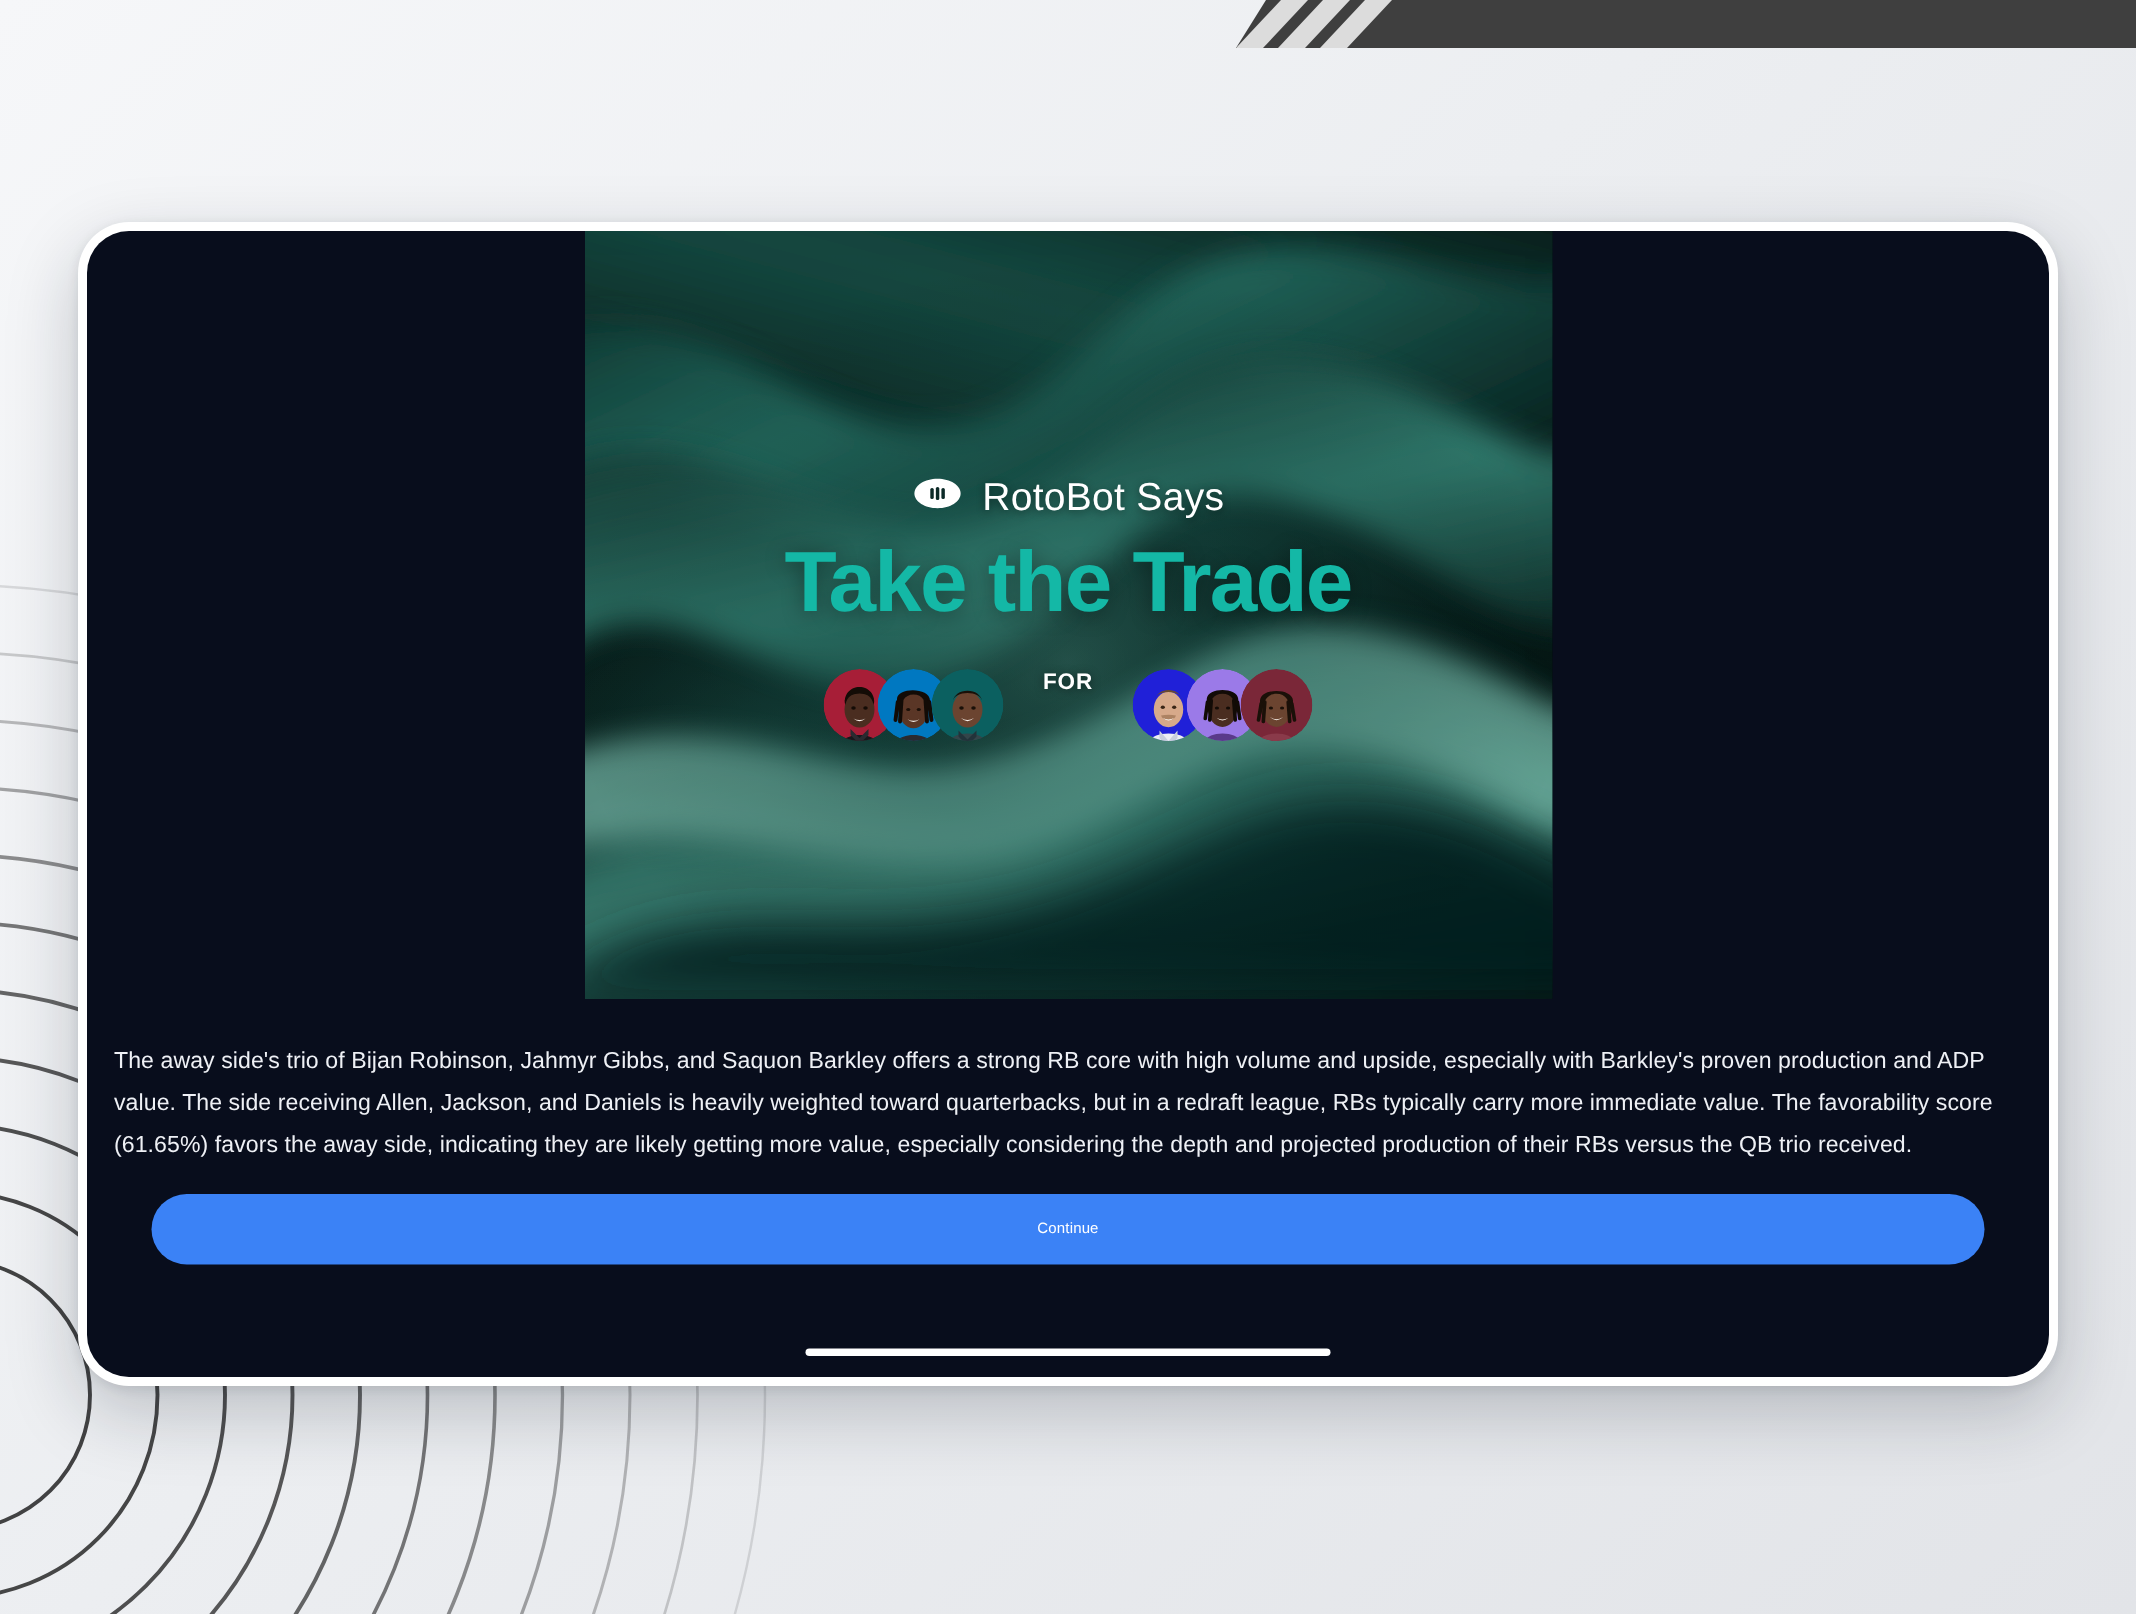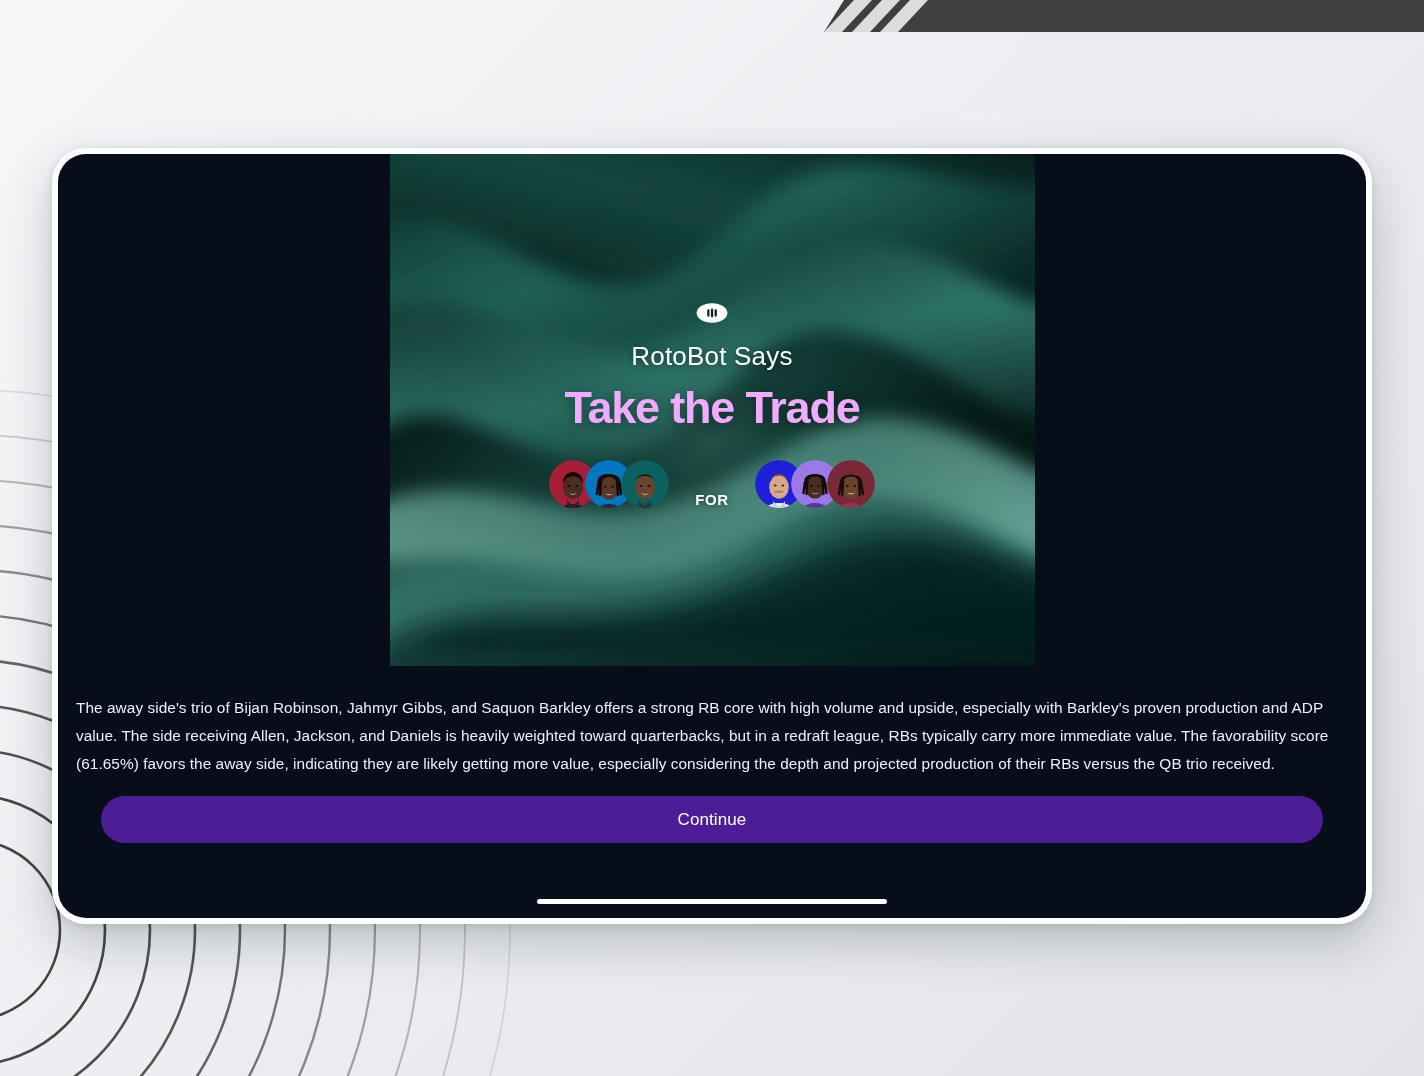--- a/index.html
+++ b/index.html
@@ -83,48 +83,47 @@
     justify-content: center;
     padding-bottom: 10px;
   }
 
   
   #brand-row {
     display: flex;
     align-items: center;
     gap: 13px;
     margin-bottom: 12px;
-    flex-direction: column;
   }
   #brand-label {
     color: #ffffff;
     font-size: 26px;
     font-weight: 400;
     letter-spacing: 0.2px;
     text-shadow: 0 1px 6px rgba(0,0,0,0.45);
     white-space: nowrap;
   }
 
   
   #hero-headline {
-    color: #f0abfc;
-    font-size: 45px;
+    color: #14b8a6;
+    font-size: 57px;
     font-weight: 700;
     letter-spacing: -1.2px;
     line-height: 1.05;
     text-align: center;
     text-shadow: 0 2px 14px rgba(0,0,0,0.40);
     white-space: nowrap;
     margin-bottom: 28px;
   }
 
   
   #avatars-row {
     display: flex;
-    align-items: flex-end;
+    align-items: flex-start;
     justify-content: center;
   }
   .avatar-group { display: flex; align-items: center; }
   .avatar {
     position: relative;
     width: 48px;
     height: 48px;
     border-radius: 50%;
     flex: none;
     overflow: hidden;
@@ -149,26 +148,26 @@
     padding: 28px 18px 0 18px;
     letter-spacing: 0.05px;
   }
 
   
   #continue-button {
     display: block;
     width: 1222px;
     height: 47px;
     margin: 18px auto 0 auto;
-    background: #4c1d95;
+    background: #3b82f6;
     color: #ffffff;
     border: none;
     border-radius: 24px;
     font-family: "Liberation Sans", sans-serif;
-    font-size: 17px;
+    font-size: 10px;
     font-weight: 400;
     cursor: pointer;
     letter-spacing: 0.1px;
   }
 
   
   #home-indicator-area {
     margin-top: auto;
     height: 34px;
     display: flex;

